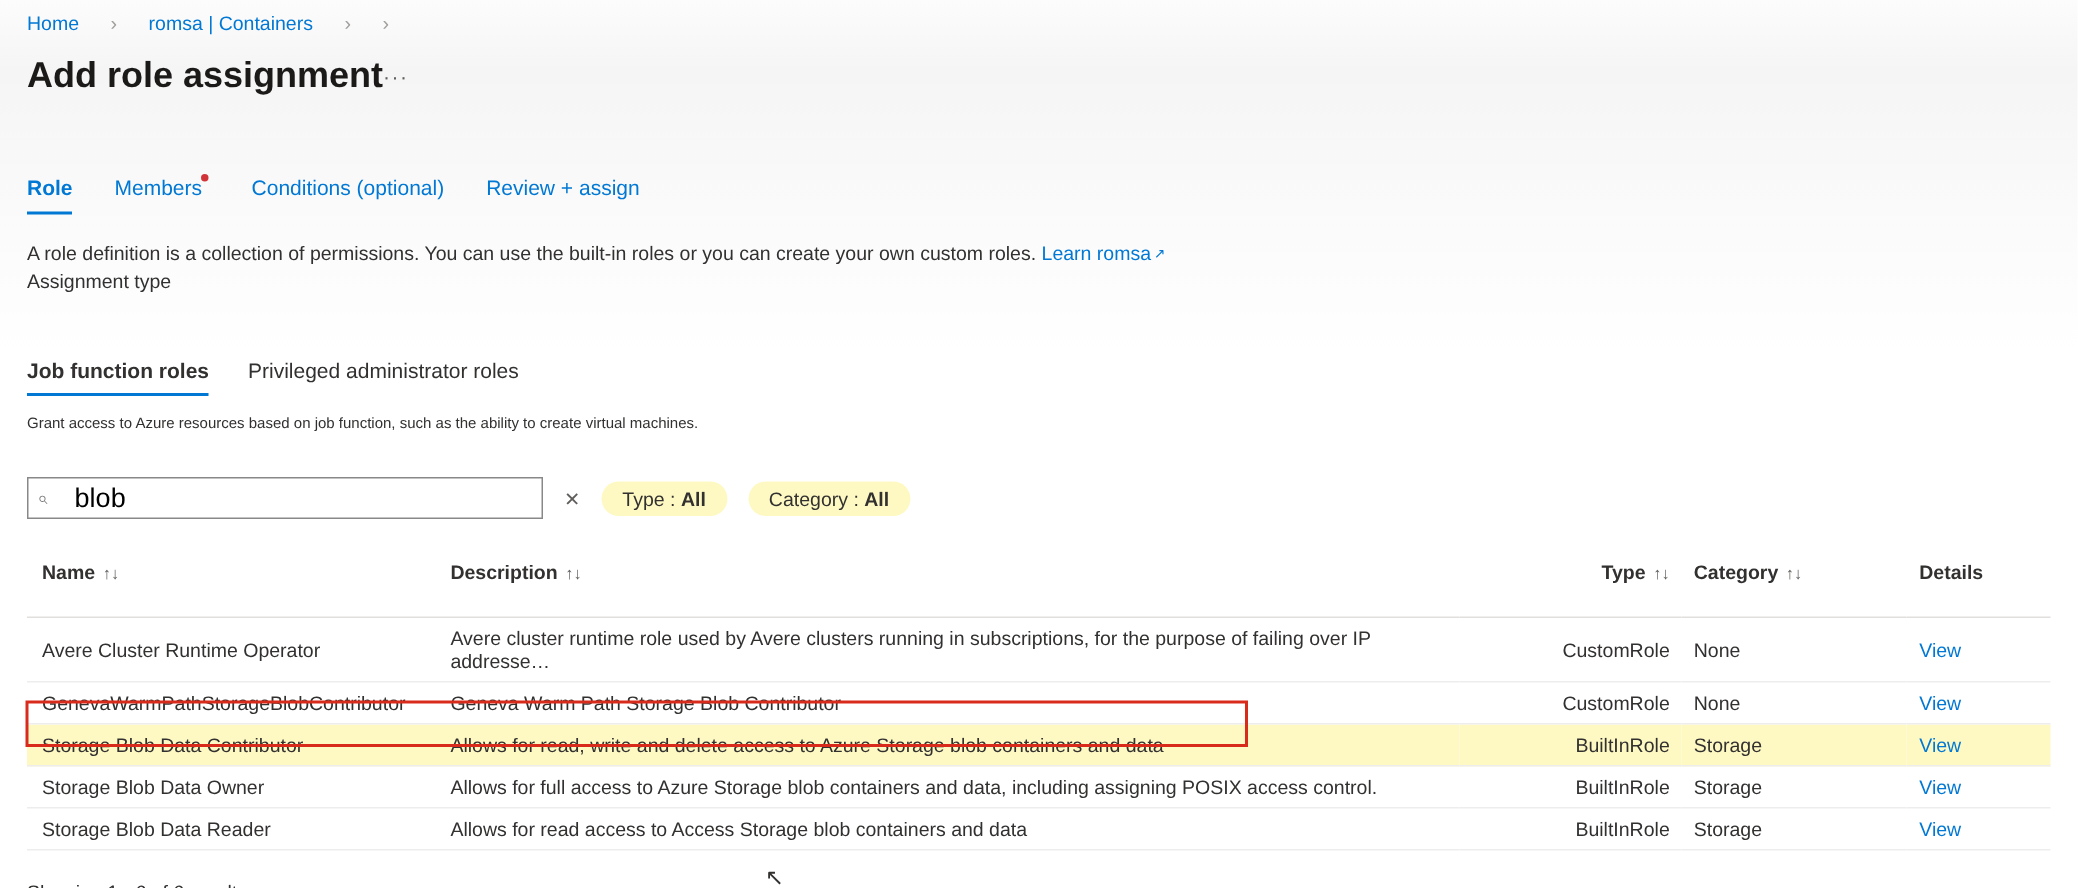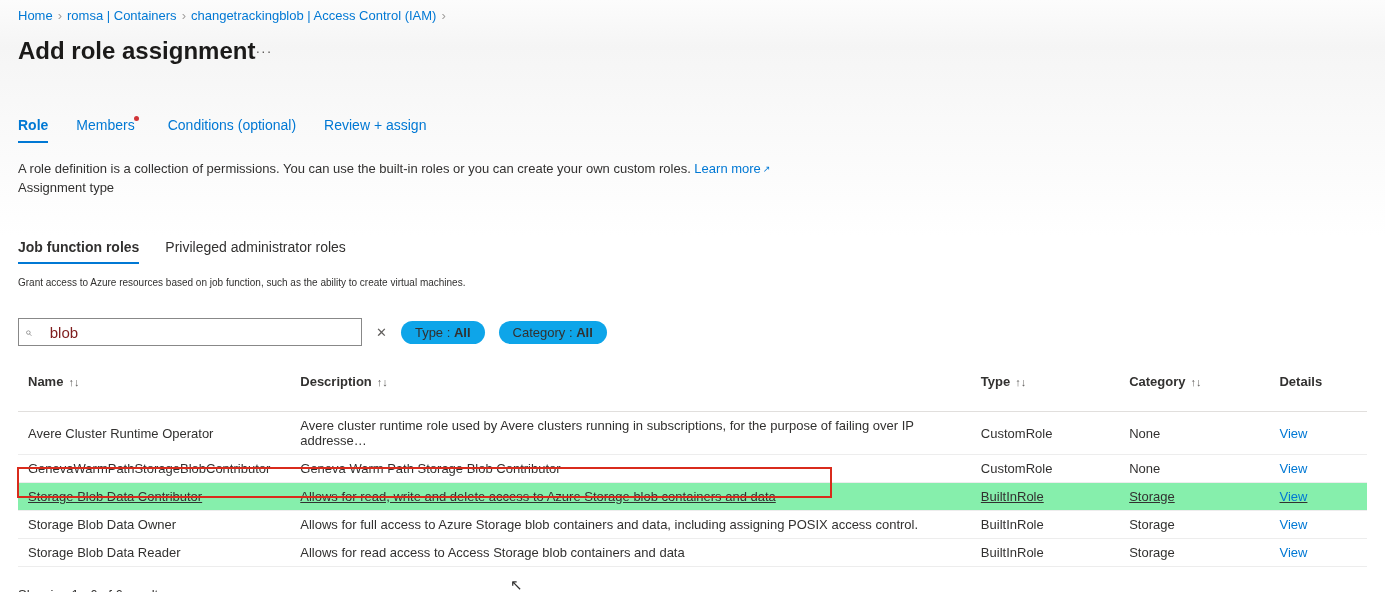--- a/index.html
+++ b/index.html
@@ -6,21 +6,21 @@
     body {
       font-family:"Segoe UI",Arial,sans-serif;
       font-size:13px;
       color:#323130;
       background:linear-gradient(to bottom,#fcfcfc 0%,#f5f5f5 8%,#f9f9f9 20%,#ffffff 40%);
       width:1385px; height:592px;
       padding:8px 18px 0 18px;
       overflow:hidden;
     }
     a{color:#0078d4; text-decoration:none;}
-    .breadcrumbs{font-size:13px; color:#605e5c; display:flex; flex-wrap:wrap; gap:5px; align-items:center;}
+    .breadcrumbs{font-size:13px; color:#605e5c; display:flex; flex-wrap:wrap; gap:21px; align-items:center;}
     .breadcrumbs .sep{color:#a19f9d;}
     .bc-link{color:#0078d4; cursor:pointer;}
     .title-row{display:flex; align-items:center; gap:0; margin-top:14px;}
     .page-title{font-size:24px; font-weight:600; color:#1b1a19;}
     .more{color:#605e5c; font-size:14px; letter-spacing:1px;}
     .tabs{display:flex; gap:28px; margin-top:48px; border-bottom:0; font-size:14px;}
     .tab{color:#0078d4; padding:4px 0 8px 0; position:relative; cursor:pointer;}
     .tab.active{font-weight:600;text-align:center;}
     .tab.active::after{content:"";position:absolute;left:0;right:0;bottom:-2px;height:2px;background:#0078d4;}
     .dot{display:inline-block;width:5px;height:5px;background:#d13438;border-radius:50%;position:relative;top:-9px;left:-1px;}
@@ -28,64 +28,63 @@
     .ext-icon{font-size:9px; position:relative; top:-1px; left:2px;}
     .assign-type{margin-top:4px;font-size:13px;color:#323130;}
     .subtabs{display:flex;gap:26px;margin-top:22px;font-size:14px;}
     .subtab{color:#323130;padding:2px 0 8px 0;position:relative;cursor:pointer;margin-top:20px;}
     .subtab.active{font-weight:600;}
     .subtab.active::after{content:"";position:absolute;left:0;right:0;bottom:-1px;height:2px;background:#0078d4;}
     .subdesc{margin-top:14px;font-size:10px;color:#323130;}
     .filters{display:flex;align-items:center;gap:14px;margin-top:30px;}
     .searchbox{display:flex;align-items:center;width:344px;height:28px;border:1px solid #888;background:#fff;padding:0 6px;}
     .searchbox .sicon{color:#7a7a7a;font-size:12px;margin-right:5px;transform:scaleX(-1);}
-    .searchbox input{border:none;outline:none;font-size:15px;flex:1;background:transparent;color:#7f1d1d;padding-left:13px;}
+    .searchbox input{border:none;outline:none;font-size:18px;flex:1;background:transparent;color:#000000;padding-left:13px;}
     .clear{color:#605e5c;font-size:13px;cursor:pointer;}
-    .pill{background:#0ea5e9;border-radius:14px;padding:4px 14px;font-size:13px;color:#323130;cursor:pointer;}
+    .pill{background:#fef9c3;border-radius:14px;padding:4px 14px;font-size:13px;color:#323130;cursor:pointer;}
     .pill b{font-weight:600;}
     table{width:100%;border-collapse:collapse;margin-top:22px;}
     th{text-align:left;font-size:13px;font-weight:600;color:#323130;padding:6px 8px 22px 8px;border-bottom:1px solid #e1dfdd;}
     th .sort{font-size:11px;color:#605e5c;margin-left:2px;font-weight:normal;}
     td{padding:6px 8px;font-size:13px;color:#323130;border-bottom:1px solid #ededed;}
-    tr.highlight td{background:#86efac;text-decoration:underline;}
+    tr.highlight td{background:#fef9c3;}
     .redbox{position:absolute;border:2px solid #d92b1c;pointer-events:none;}
     .col-name{width:270px;padding-left:10px;}
     .col-desc{width:670px;}
-    .col-type{width:146px;}
+    .col-type{width:146px;text-align:right;}
     .col-cat{width:148px;}
     .col-det{width:94px;}
     .results{margin-top:20px;font-size:13px;color:#323130;}
     .cursor{position:absolute;left:510px;top:576px;font-size:15px;color:#323130;pointer-events:none;}
   </style>
 </head>
 <body>
 
 <div class="breadcrumbs">
   <span class="bc-link">Home</span>
   <span class="sep">›</span>
   <span class="bc-link">romsa | Containers</span>
   <span class="sep">›</span>
-  <span class="bc-link">changetrackingblob | Access Control (IAM)</span>
   <span class="sep">›</span>
 </div>
 
 <div class="title-row">
   <div class="page-title">Add role assignment</div>
   <div class="more">···</div>
 </div>
 
 <div class="tabs">
   <div class="tab active">Role</div>
   <div class="tab"><span>Members</span><span class="dot"></span></div>
   <div class="tab">Conditions (optional)</div>
   <div class="tab">Review + assign</div>
 </div>
 
 <div class="desc">
-  <span>A role definition is a collection of permissions. You can use the built-in roles or you can create your own custom roles. </span><a href="#"><span>Learn more</span><span class="ext-icon">↗</span></a>
+  <span>A role definition is a collection of permissions. You can use the built-in roles or you can create your own custom roles. </span><a href="#"><span>Learn romsa</span><span class="ext-icon">↗</span></a>
 </div>
 <div class="assign-type">Assignment type</div>
 
 <div class="subtabs">
   <div class="subtab active">Job function roles</div>
   <div class="subtab">Privileged administrator roles</div>
 </div>
 
 <div class="subdesc">Grant access to Azure resources based on job function, such as the ability to create virtual machines.</div>
 

